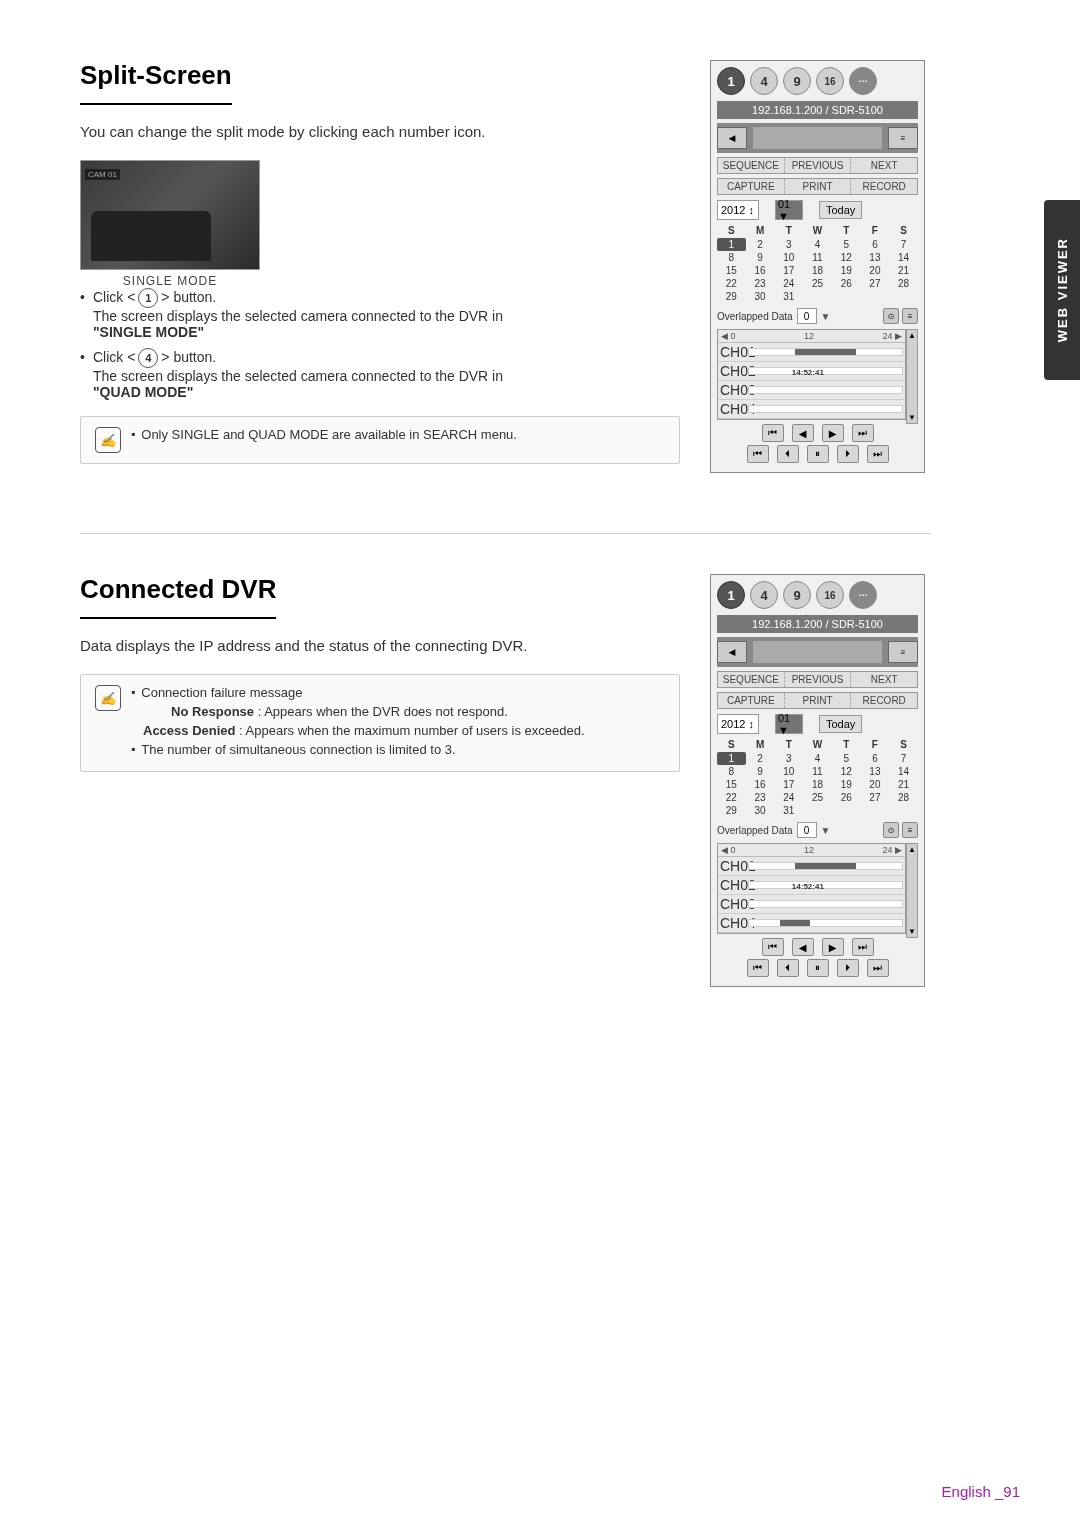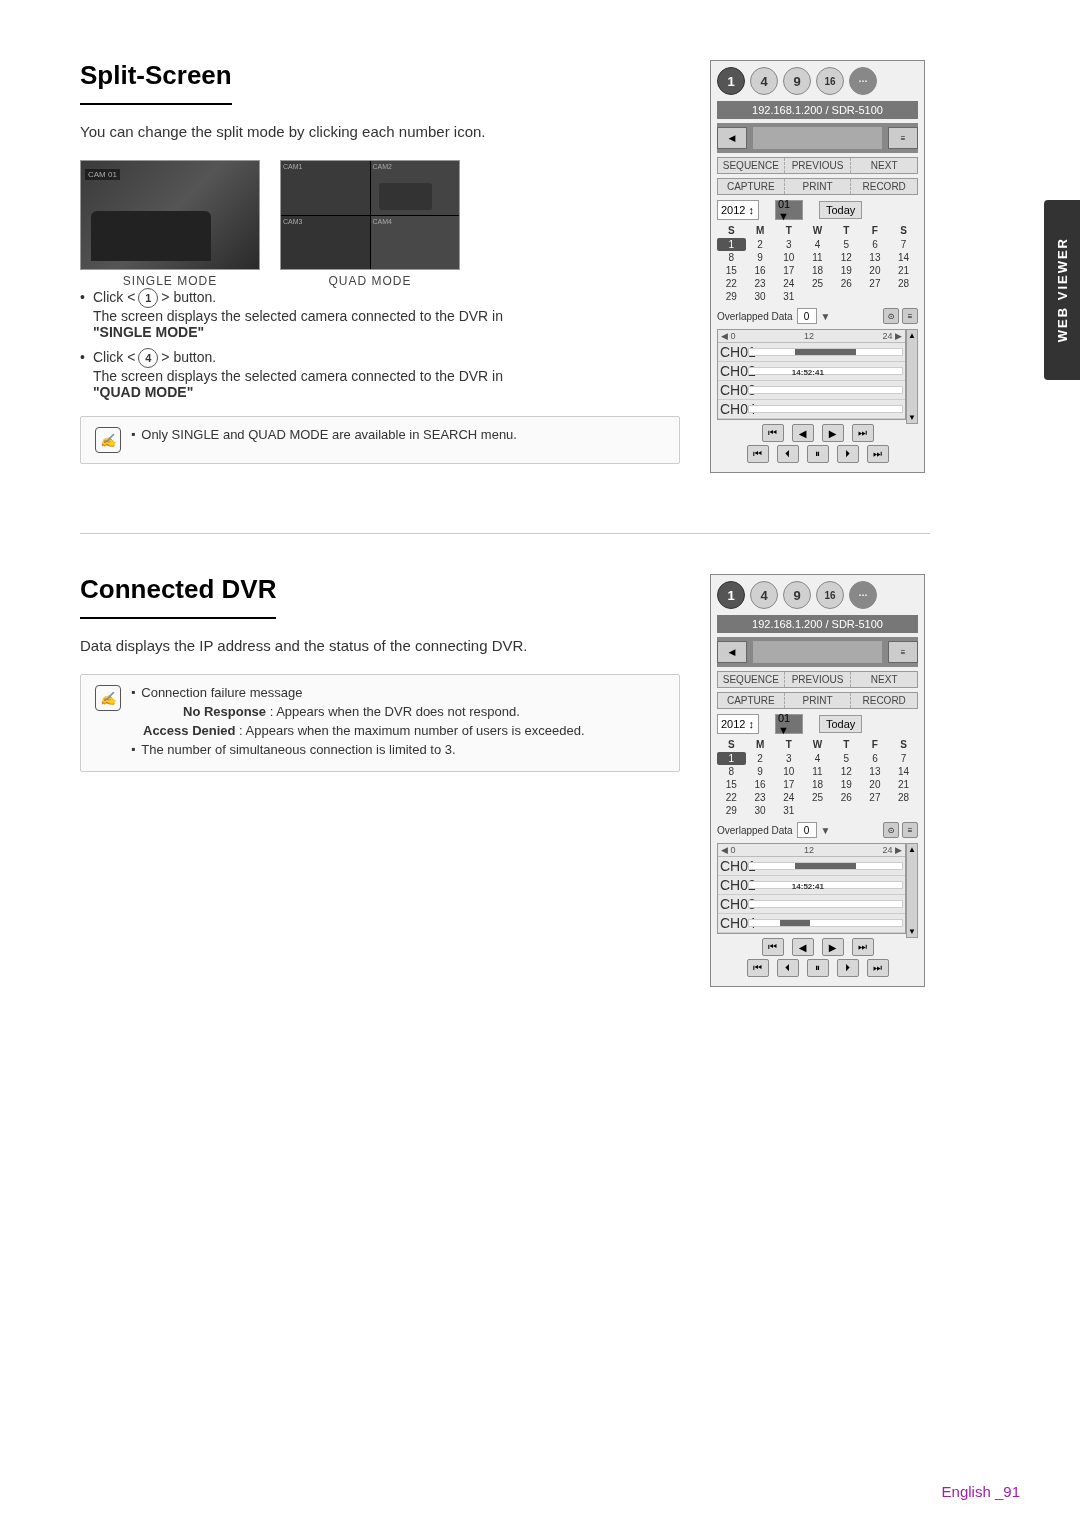--- a/index.html
+++ b/index.html
@@ -574,38 +574,20 @@
             <div>
               <div class="screenshot-box single-screen">
                 <div style="width:100%;height:100%;background:linear-gradient(135deg,#3a3a3a 0%,#555 50%,#2a2a2a 100%);position:relative;">
                   <div style="position:absolute;bottom:8px;left:10px;width:120px;height:50px;background:#222;border-radius:6px 6px 0 0;"></div>
                   <div style="position:absolute;top:8px;left:4px;font-size:8px;color:#aaa;background:rgba(0,0,0,0.5);padding:1px 3px;">CAM 01</div>
                 </div>
               </div>
               <div class="screenshot-caption">SINGLE MODE</div>
             </div>
 
-            <div>
-              <div class="screenshot-box quad-screen">
-                <div class="quad-cell" style="background:#3a3a3a;position:relative;">
-                  <span style="font-size:7px;color:#aaa;position:absolute;top:2px;left:2px;">CAM1</span>
-                </div>
-                <div class="quad-cell" style="background:#444;position:relative;">
-                  <span style="font-size:7px;color:#aaa;position:absolute;top:2px;left:2px;">CAM2</span>
-                  <div style="width:60%;height:50%;background:#333;position:absolute;bottom:5px;left:10%;border-radius:3px;"></div>
-                </div>
-                <div class="quad-cell" style="background:#333;position:relative;">
-                  <span style="font-size:7px;color:#aaa;position:absolute;top:2px;left:2px;">CAM3</span>
-                </div>
-                <div class="quad-cell" style="background:#484848;position:relative;">
-                  <span style="font-size:7px;color:#aaa;position:absolute;top:2px;left:2px;">CAM4</span>
-                </div>
-              </div>
-              <div class="screenshot-caption">QUAD MODE</div>
-            </div>
           </div>
 
           
           <div class="bullet-section">
             <div class="bullet-item">
               <span class="bullet-dot">•</span>
               <span>
                 Click &lt;<span class="button-circle">1</span>&gt; button.<br>
                 <span style="margin-left:0px;">The screen displays the selected camera connected to the DVR in<br>
                 <span class="bold-text">"SINGLE MODE"</span></span>
@@ -802,21 +784,21 @@
           <p class="section-description">Data displays the IP address and the status of the connecting DVR.</p>
 
           
           <div class="note-box">
             <div class="note-icon">✍</div>
             <div class="note-text">
               <div class="note-bullet">
                 <span class="note-bullet-dot">▪</span>
                 <span>Connection failure message</span>
               </div>
-              <div style="margin-left:28px;margin-bottom:4px;font-size:13px;padding-left:24px;">
+              <div style="margin-left:16px;margin-bottom:4px;font-size:13px;padding-left:24px;">
                 <span class="bold-text">No Response</span><span> : Appears when the DVR does not respond.</span>
               </div>
               <div style="margin-left:12px;margin-bottom:4px;font-size:13px;">
                 <span class="bold-text">Access Denied</span><span> : Appears when the maximum number of users is exceeded.</span>
               </div>
               <div class="note-bullet">
                 <span class="note-bullet-dot">▪</span>
                 <span>The number of simultaneous connection is limited to 3.</span>
               </div>
             </div>

